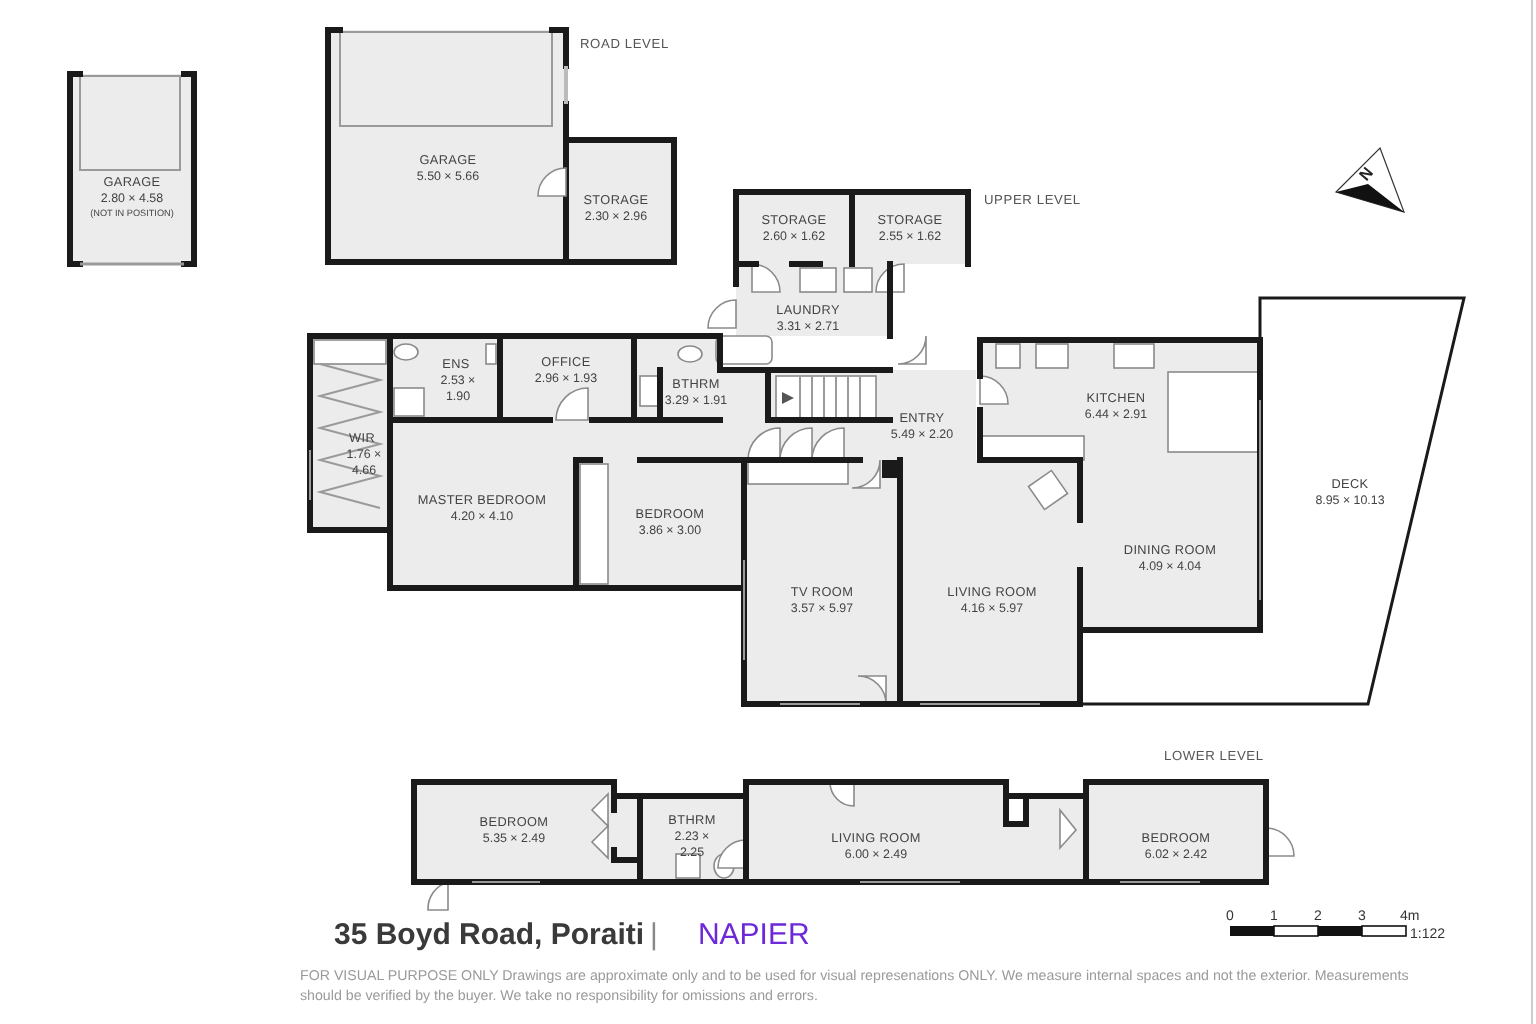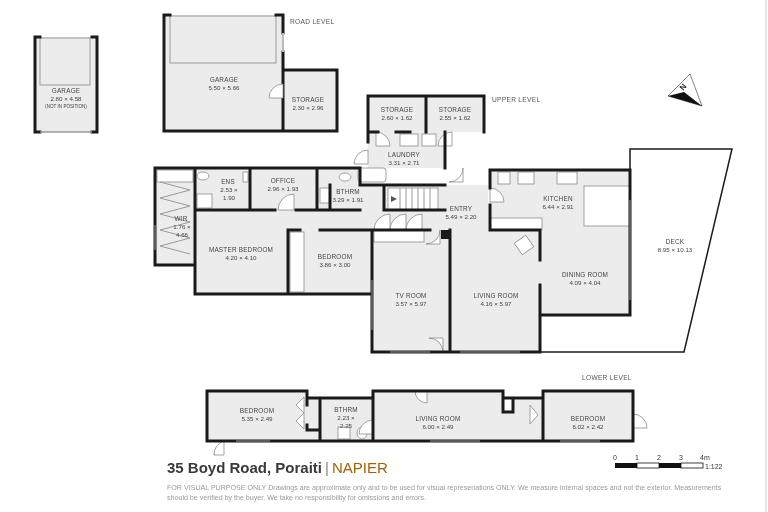--- a/index.html
+++ b/index.html
@@ -12,22 +12,22 @@
     .door { stroke: #8a8a8a; stroke-width: 0.8; fill: #fff; }
     .fix { fill: #fff; stroke: #8a8a8a; stroke-width: 0.8; }
     .deck { fill: #fff; stroke: #1a1a1a; stroke-width: 1.5; }
     .rlabel { font-size: 6.4px; fill: #444; text-anchor: middle; letter-spacing: 0.2px; }
     .rdim { font-size: 6.2px; fill: #444; text-anchor: middle; }
     .rnote { font-size: 4.6px; fill: #444; text-anchor: middle; }
     .level { font-size: 6.6px; fill: #555; letter-spacing: 0.3px; }
     .overlay { position: absolute; }
     .addr { left: 167px; top: 459px; font-size: 15px; font-weight: bold; color: #3a3a3a; white-space: nowrap; }
     .addr .sep { font-weight: normal; color: #888; margin: 0 3px; }
-    .addr .city { font-weight: normal; color: #a16207; }
-    .disc { left: 167px; top: 483px; width: 560px; font-size: 7.1px; line-height: 10px; color: #9a9a9a; }
+    .addr .city { font-weight: normal; color: #6d28d9; margin-left: 17px; }
+    .disc { left: 150px; top: 483px; width: 560px; font-size: 7.1px; line-height: 10px; color: #9a9a9a; }
     .scale-txt { font-size: 7px; fill: #333; }
     .north { font-size: 8px; fill: #222; font-weight: bold; }
   </style>
 </head>
 <body>
 
 <svg id="plan" viewBox="0 0 768 512" xmlns="http://www.w3.org/2000/svg">
 
   <g>
     <rect class="room" x="35" y="37" width="62" height="95"></rect>

